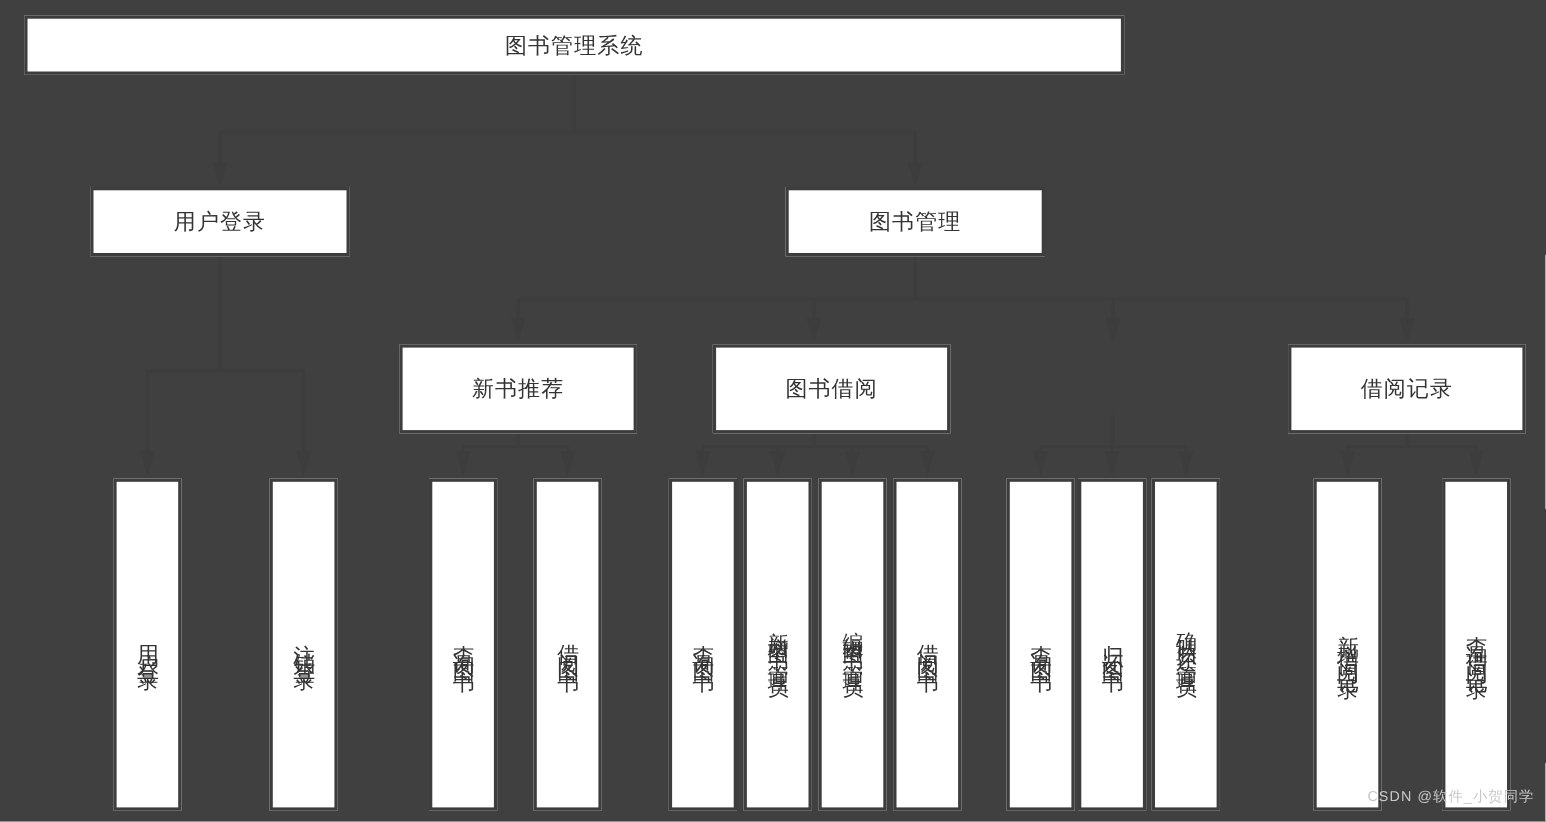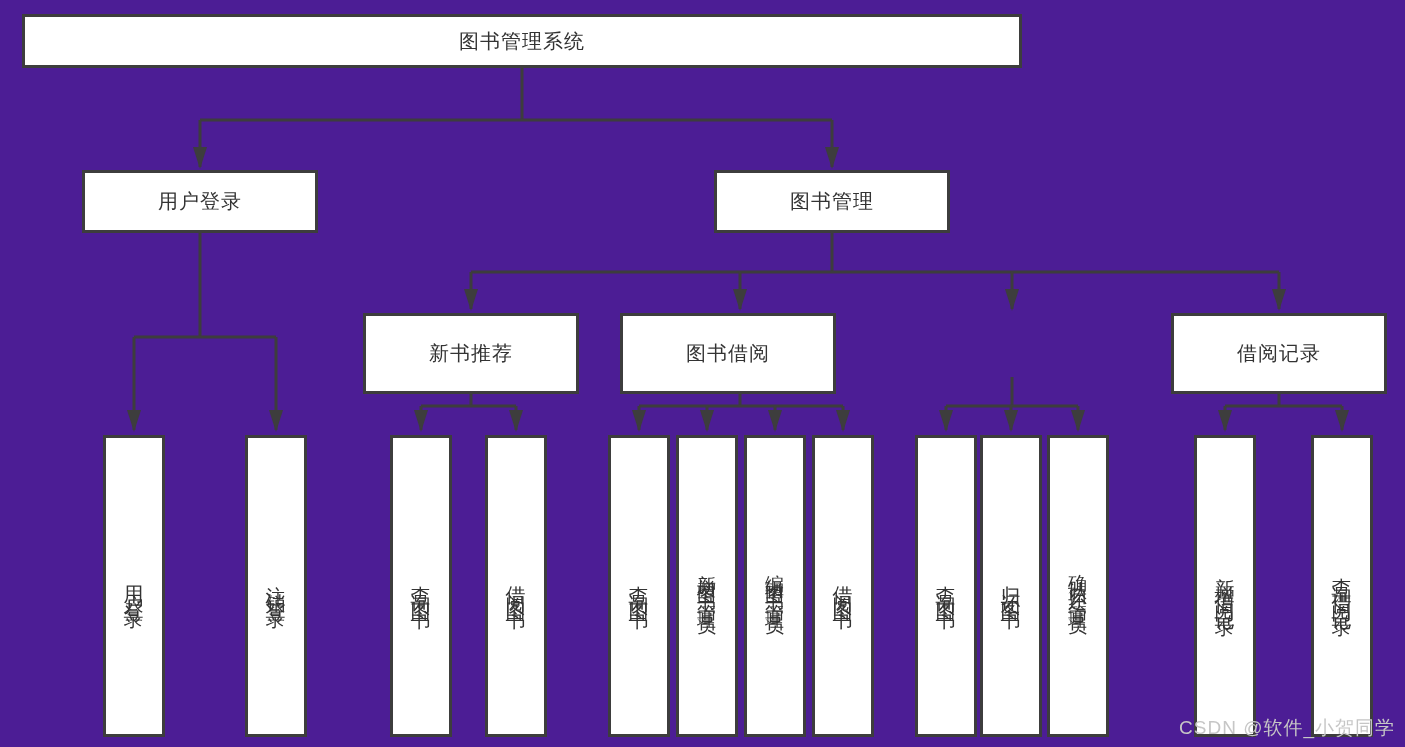--- a/index.html
+++ b/index.html
@@ -1,19 +1,19 @@
 <!DOCTYPE html>
 <html><head>
 <meta charset="utf-8">
 <style>
   html,body{margin:0;padding:0;background:#ffffff;}
   .canvas{
     position:relative;
     width:1405px;height:747px;
-    background:#4c1d95;
+    background:#404040;
     font-family:"Liberation Sans","DejaVu Sans",sans-serif;
     overflow:hidden;
   }
   .wires{position:absolute;left:0;top:0;}
   .node{
     position:absolute;
     box-sizing:border-box;
     border:3px solid #3d3d3d;
     background:#ffffff;
     display:flex;align-items:center;justify-content:center;
@@ -34,21 +34,21 @@
     font-size:20px;
     letter-spacing:8px;
     line-height:1;
     white-space:nowrap;
     color:#333333;
   }
   .leaf.dense .vtext{letter-spacing:6px;font-size:19px;}
   .watermark{
     position:absolute;
     right:10px;top:715px;
-    font-size:19px;
+    font-size:13px;
     letter-spacing:1px;
     color:#c6c6c6;
     z-index:5;
     white-space:nowrap;
   }
 </style>
 </head>
 <body>
 
 <div class="canvas">
@@ -110,21 +110,21 @@
   <div class="node l2" style="left:82px;">
     <span class="hlabel">用户登录</span>
   </div>
   <div class="node l2" style="left:714px;text-align:center;">
     <span class="hlabel">图书管理</span>
   </div>
 
   <div class="node l3" style="left:363px;">
     <span class="hlabel">新书推荐</span>
   </div>
-  <div class="node l3" style="left:620px;">
+  <div class="node l3" style="left:648px;">
     <span class="hlabel">图书借阅</span>
   </div>
   <div class="node l3" style="left:1171px;">
     <span class="hlabel">借阅记录</span>
   </div>
 
   <div class="node leaf" style="left:103px;">
     <span class="vtext">用户登录</span>
   </div>
   <div class="node leaf" style="left:245px;">

